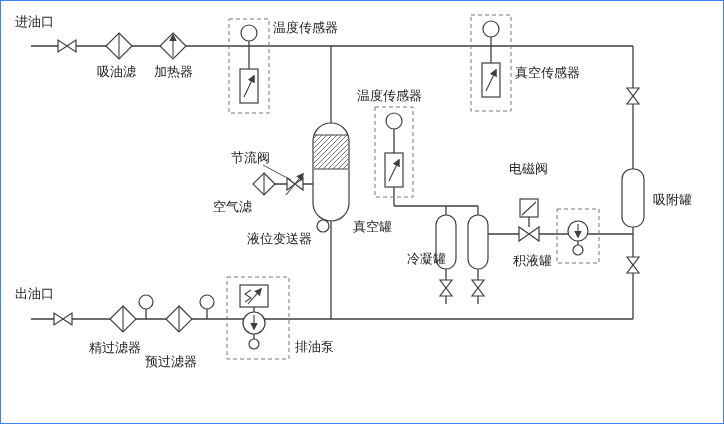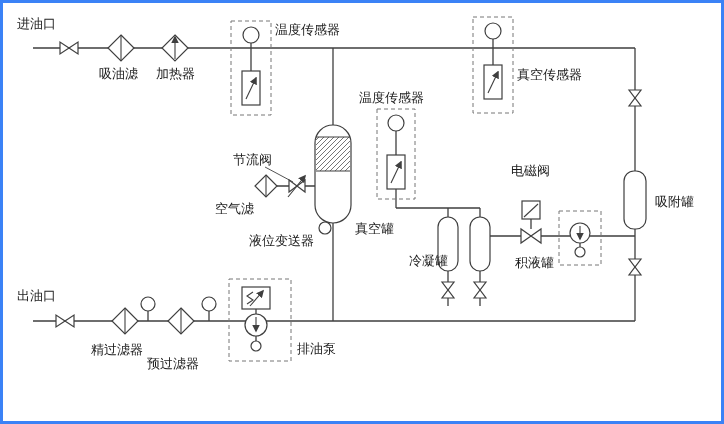--- a/index.html
+++ b/index.html
@@ -1,20 +1,20 @@
 <!DOCTYPE html>
 <html><head>
 <meta charset="utf-8">
 <style>
   html,body{margin:0;padding:0;background:#ffffff;}
   .canvas{
     position:relative;
     width:724px;height:424px;
     background:#ffffff;
-    border:3px solid #3b82f6;
+    border:1px solid #3b82f6;
     box-sizing:border-box;
     font-family:"Liberation Sans", sans-serif;
   }
   svg{display:block;}
   svg text{
     font-family:"Liberation Sans","DejaVu Sans",sans-serif;
     font-size:13px;
     fill:#1b1b1b;
   }
   .pipe{stroke:#3f3f3f;stroke-width:1.3;fill:none;}

